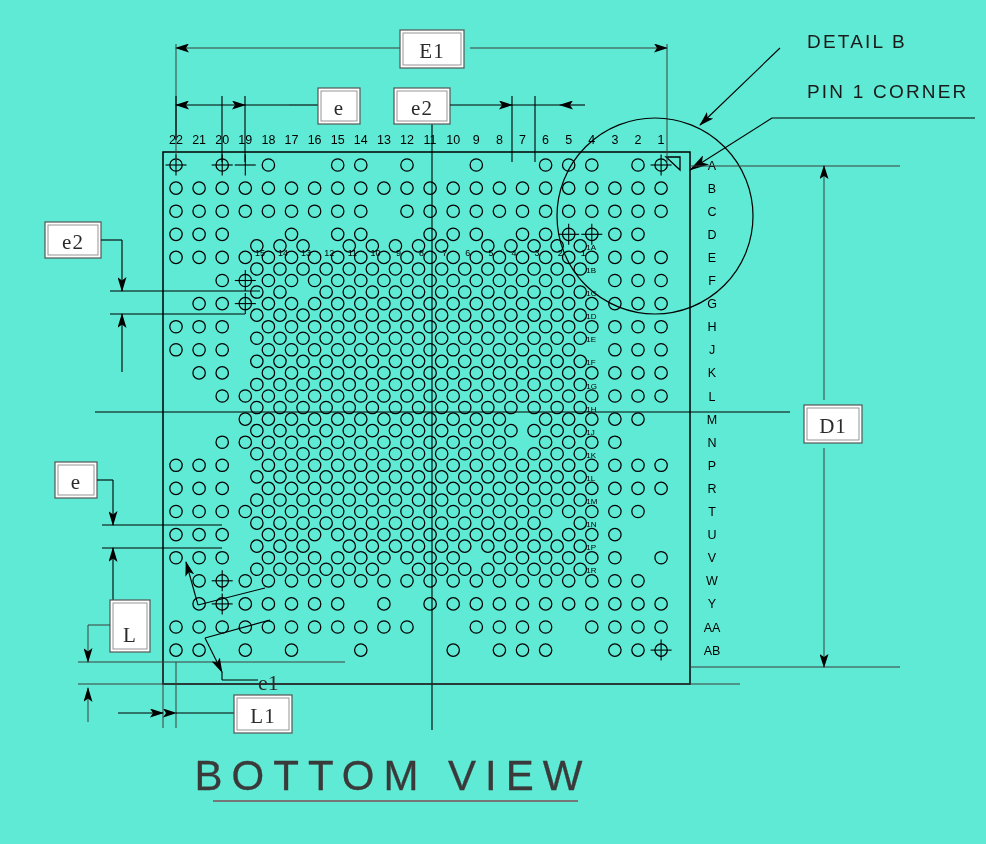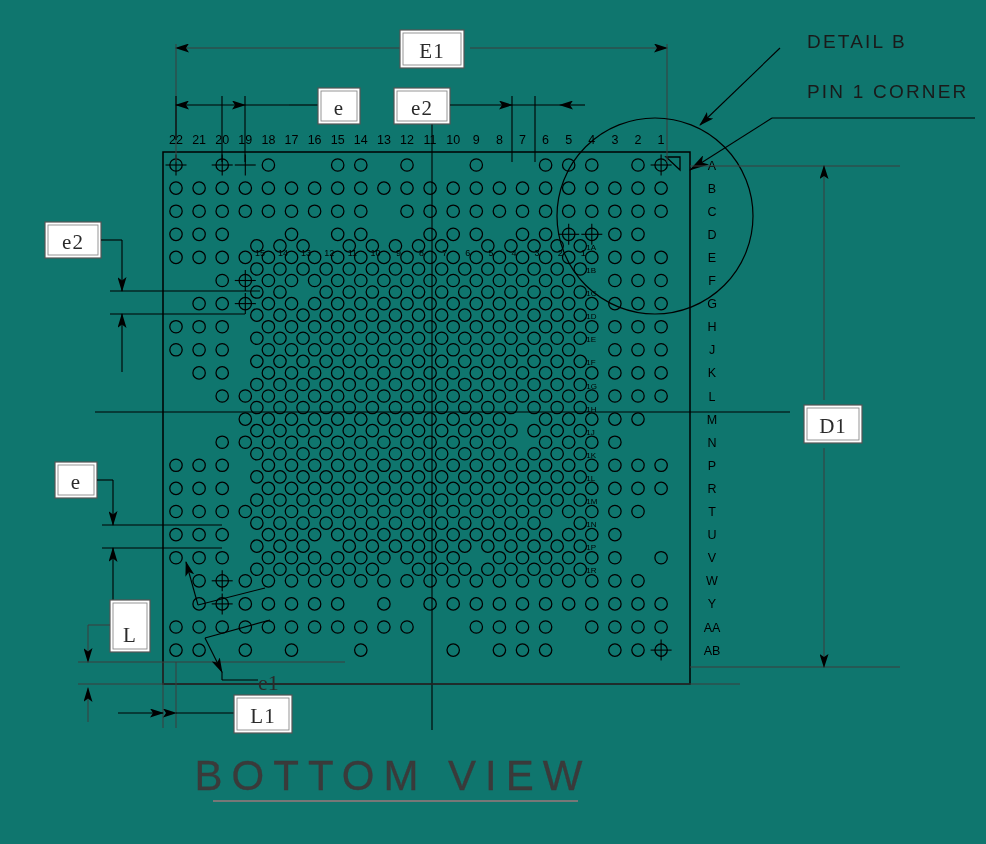--- a/index.html
+++ b/index.html
@@ -11,21 +11,21 @@
   body {
     width: 986px;
     height: 844px;
     overflow: hidden;
     font-family: "Liberation Sans", sans-serif;
   }
   #drawing-root {
     position: relative;
     width: 986px;
     height: 844px;
-    background: #0f766e;
+    background: #5eead4;
   }
   svg#cad {
     position: absolute;
     left: 0;
     top: 0;
     width: 986px;
     height: 844px;
     display: block;
   }
   .ln {

